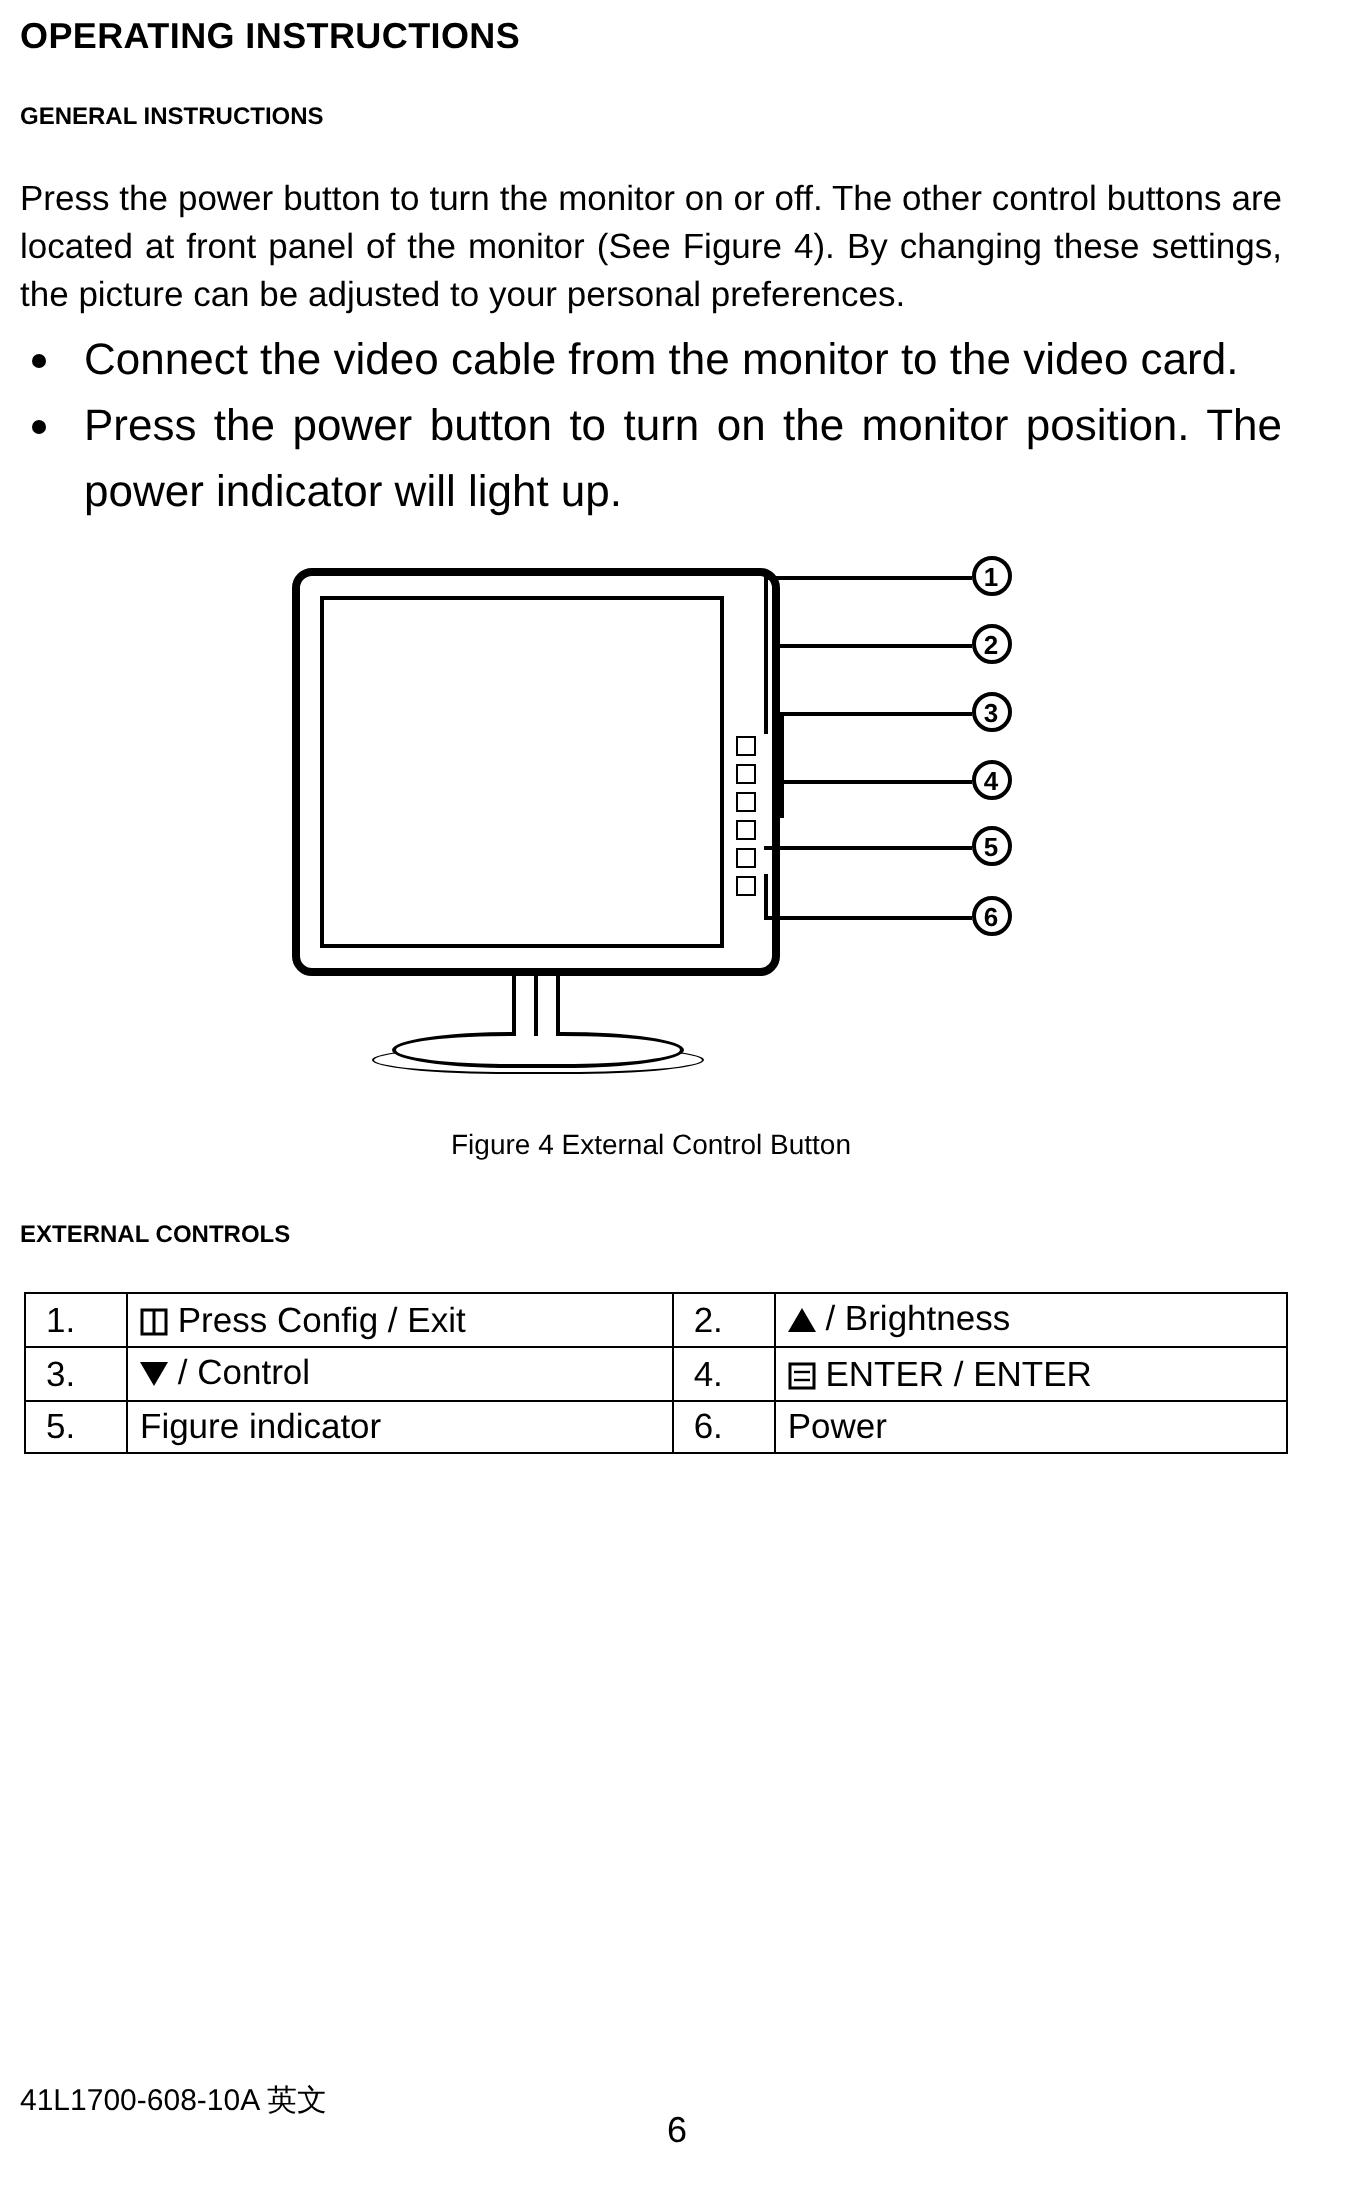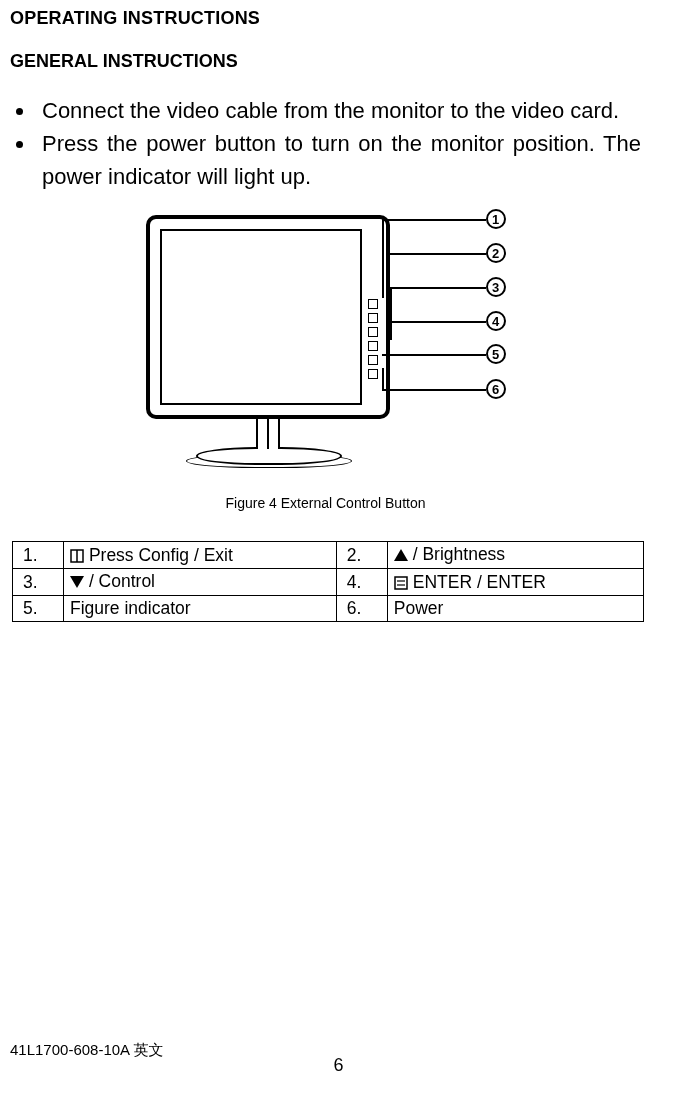--- a/index.html
+++ b/index.html
@@ -17,21 +17,21 @@
     position: relative;
   }
   .h1 {
     font-weight: bold;
     font-size: 18px;
     margin: 0 0 22px 0;
     letter-spacing: 0.2px;
   }
   .h2 {
     font-weight: bold;
-    font-size: 18px;
+    font-size: 12px;
     margin: 0 0 22px 0;
   }
   .para {
     font-size: 17.5px;
     line-height: 1.38;
     margin: 0 0 4px 0;
     text-align: justify;
   }
   ul.bullets {
     margin: 0 0 18px 0;
@@ -192,20 +192,21 @@
 </style>
 </head>
 <body>
 
 <div class="page">
 
   <p class="h1">OPERATING INSTRUCTIONS</p>
 
   <p class="h2">GENERAL INSTRUCTIONS</p>
 
+  <p class="para">Press the power button to turn the monitor on or off. The other control buttons are located at front panel of the monitor (See Figure 4). By changing these settings, the picture can be adjusted to your personal preferences.</p>
 
   <ul class="bullets">
     <li>Connect the video cable from the monitor to the video card.</li>
     <li>Press the power button to turn on the monitor position. The power indicator will light up.</li>
   </ul>
 
   <div class="figure-wrap">
     <div class="figure">
 
       <div class="stand2"></div>
@@ -244,20 +245,21 @@
       <div class="badge" style="left:360px; top:133px;">5</div>
 
       <div class="vlead" style="left:256px; top:157px; height:21px;"></div>
       <div class="leader" style="left:256px; top:178px; width:104px;"></div>
       <div class="badge" style="left:360px; top:168px;">6</div>
     </div>
   </div>
 
   <p class="caption">Figure 4     External  Control  Button</p>
 
+  <p class="h2">EXTERNAL CONTROLS</p>
 
   <table class="controls">
     <tbody>
         <tr>
       <td class="num">1.</td>
       <td>
         <span class="glyph">
           <svg viewBox="0 0 14 14">
                 <rect x="1" y="1" width="12" height="12" fill="none" stroke="#000" stroke-width="1.5"></rect>
                 <line x1="7" y1="1" x2="7" y2="13" stroke="#000" stroke-width="1.5"></line>

